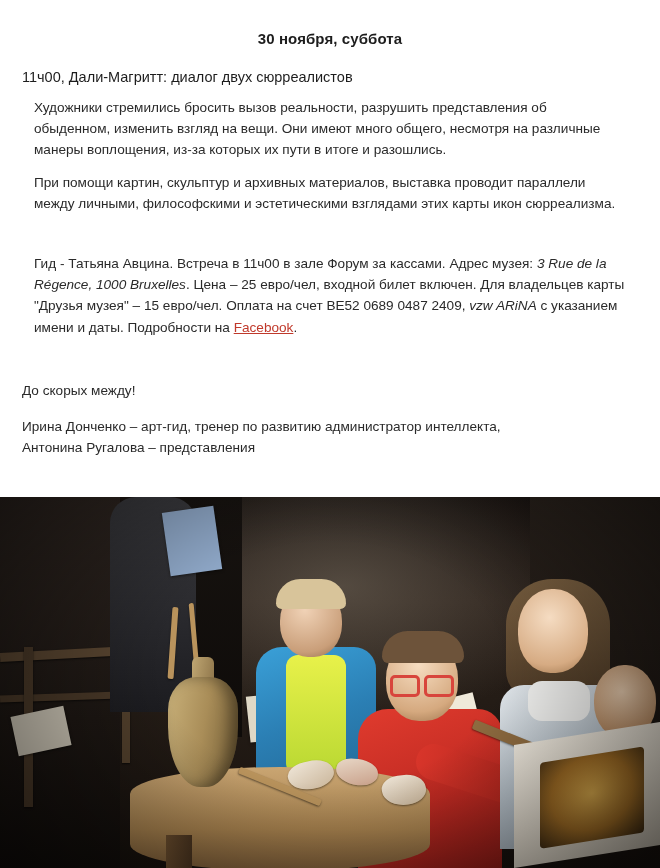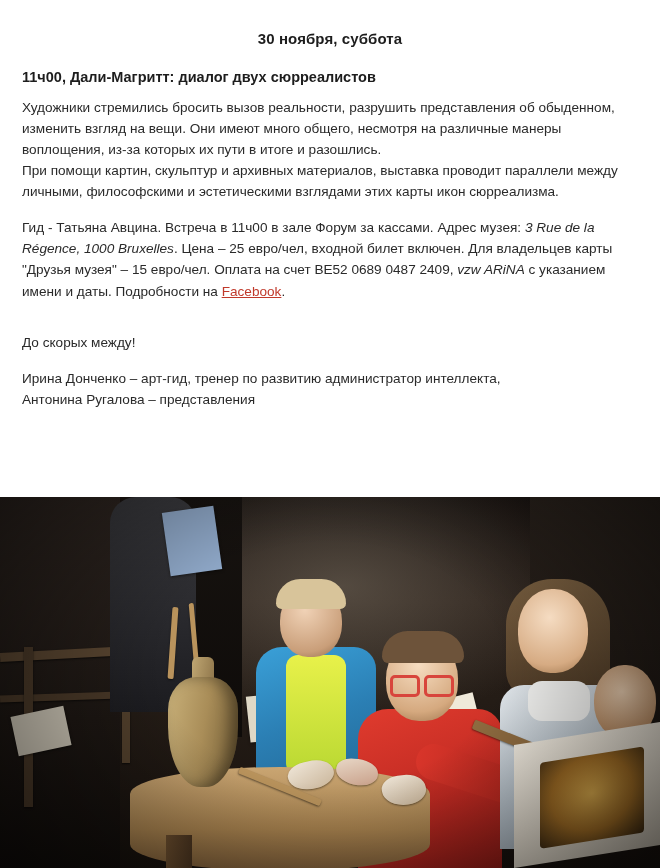--- a/index.html
+++ b/index.html
@@ -26,29 +26,29 @@
   .date-heading {
     text-align: center;
     font-size: 15px;
     font-weight: bold;
     color: #1d1d1d;
     margin: 8px 0 22px 0;
     letter-spacing: 0.1px;
   }
   .event-title {
     font-size: 14.5px;
-    font-weight: bold;
+    font-weight: normal;
     color: #1d1d1d;
     margin: 0 0 12px 0;
   }
   p.body-text {
     font-size: 13.6px;
     line-height: 1.55;
     color: #2a2a2a;
-    margin: 0;
+    margin: 12px;
   }
   .para-gap {
     height: 15px;
   }
   .italic {
     font-style: italic;
   }
   a.link {
     color: #c0392b;
     text-decoration: underline;

